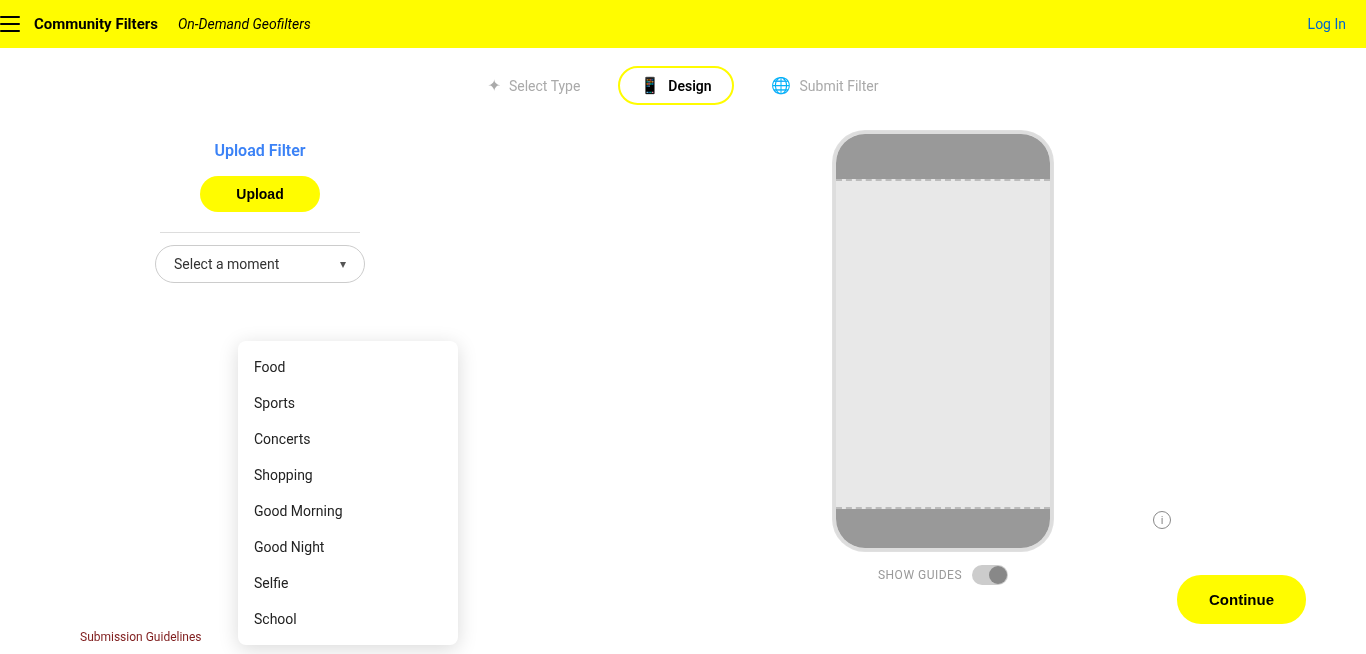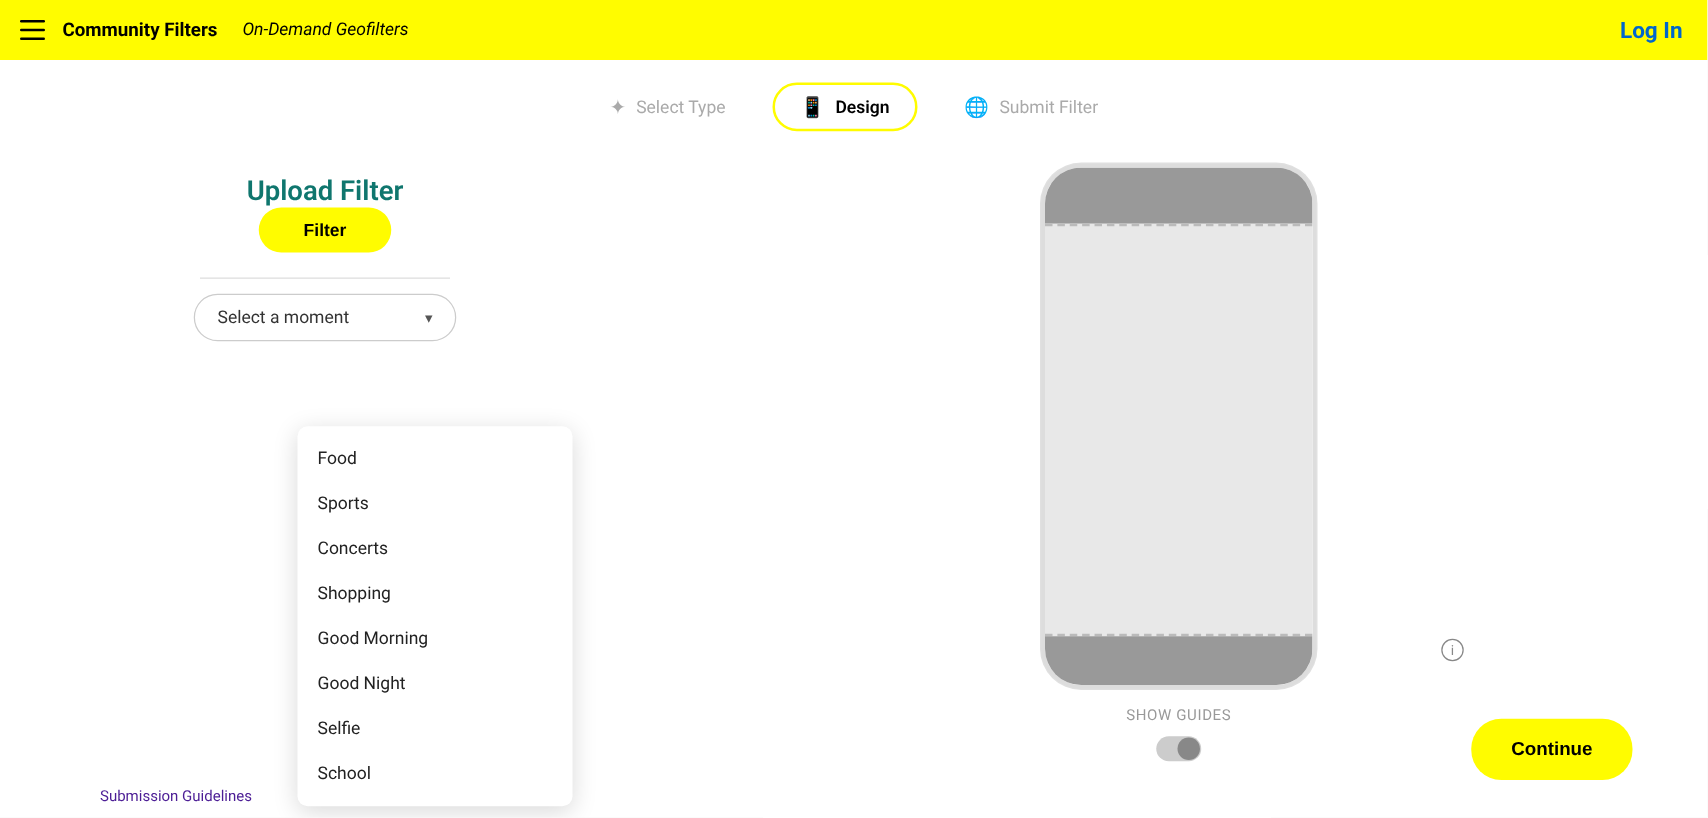--- a/index.html
+++ b/index.html
@@ -4,40 +4,40 @@
   <style>
     * { box-sizing: border-box; margin: 0; padding: 0; }
     body { font-family: -apple-system, BlinkMacSystemFont, 'Segoe UI', Roboto, sans-serif; background: #f5f5f5; width: 1366px; height: 654px; overflow: hidden; }
 
     
     .navbar {
       background: #FFFC00;
       height: 48px;
       display: flex;
       align-items: center;
-      padding: 0 16px;
+      padding: 0 0;
       position: relative;
     }
     .navbar-menu-icon {
       width: 20px; height: 16px;
       display: flex; flex-direction: column; justify-content: space-between;
       cursor: pointer; margin-right: 14px;
     }
     .navbar-menu-icon span {
       display: block; height: 2px; background: #000; border-radius: 1px;
     }
     .navbar-brand {
       font-weight: 700; font-size: 15px; color: #000; margin-right: 20px;
     }
     .navbar-subtitle {
       font-size: 14px; color: #000; font-style: italic;
     }
     .navbar-login {
       position: absolute; right: 20px;
-      font-size: 18px; font-weight: 700; color: #0066cc; cursor: pointer;
+      font-size: 14px; font-weight: 400; color: #0066cc; cursor: pointer;
     }
 
     
     .main-content {
       background: #fff;
       margin: 0;
       height: 606px;
       position: relative;
       display: flex;
       flex-direction: column;
@@ -81,23 +81,24 @@
 
     
     .left-panel {
       width: 520px;
       padding: 20px 80px;
       display: flex;
       flex-direction: column;
       align-items: center;
     }
     .upload-title {
-      font-size: 22px;
+      font-size: 16px;
       font-weight: 600;
-      color: #0f766e;
+      color: #3b82f6;
+      margin-bottom: 16px;
     }
     .upload-btn {
       background: #FFFC00;
       color: #000;
       border: none;
       border-radius: 24px;
       padding: 10px 36px;
       font-size: 14px;
       font-weight: 600;
       cursor: pointer;
@@ -190,21 +191,20 @@
       display: flex; align-items: center; justify-content: center;
       font-size: 11px; color: #888; cursor: pointer;
     }
 
     
     .show-guides-area {
       display: flex; align-items: center; gap: 10px;
       margin-top: 14px;
       font-size: 12px; color: #999; letter-spacing: 0.5px;
       text-transform: uppercase;
-      flex-direction: column;
     }
     .toggle-track {
       width: 36px; height: 20px;
       background: #ccc;
       border-radius: 10px;
       position: relative;
       cursor: pointer;
     }
     .toggle-thumb {
       width: 18px; height: 18px;
@@ -228,21 +228,21 @@
       font-weight: 600;
       cursor: pointer;
     }
 
     
     .sub-guidelines {
       position: absolute;
       bottom: 10px;
       left: 80px;
       font-size: 12px;
-      color: #4c1d95;
+      color: #7f1d1d;
       cursor: pointer;
     }
   </style>
 </head>
 <body>
 
 <div class="navbar">
   <div class="navbar-menu-icon">
     <span></span>
       <span></span>
@@ -267,21 +267,21 @@
     <div class="step inactive">
       <span class="step-icon">🌐</span>
       <span>Submit Filter</span>
     </div>
   </div>
 
   <div class="body-area">
 
     <div class="left-panel">
       <span class="upload-title">Upload Filter</span>
-      <button class="upload-btn">Filter</button>
+      <button class="upload-btn">Upload</button>
       <div class="divider"></div>
       <div class="moment-dropdown">
         <span>Select a moment</span>
         <span class="moment-dropdown-arrow">▾</span>
       </div>
     </div>
 
     <div class="dropdown-menu">
       <div class="dropdown-item">Food</div>
       <div class="dropdown-item">Sports</div>

